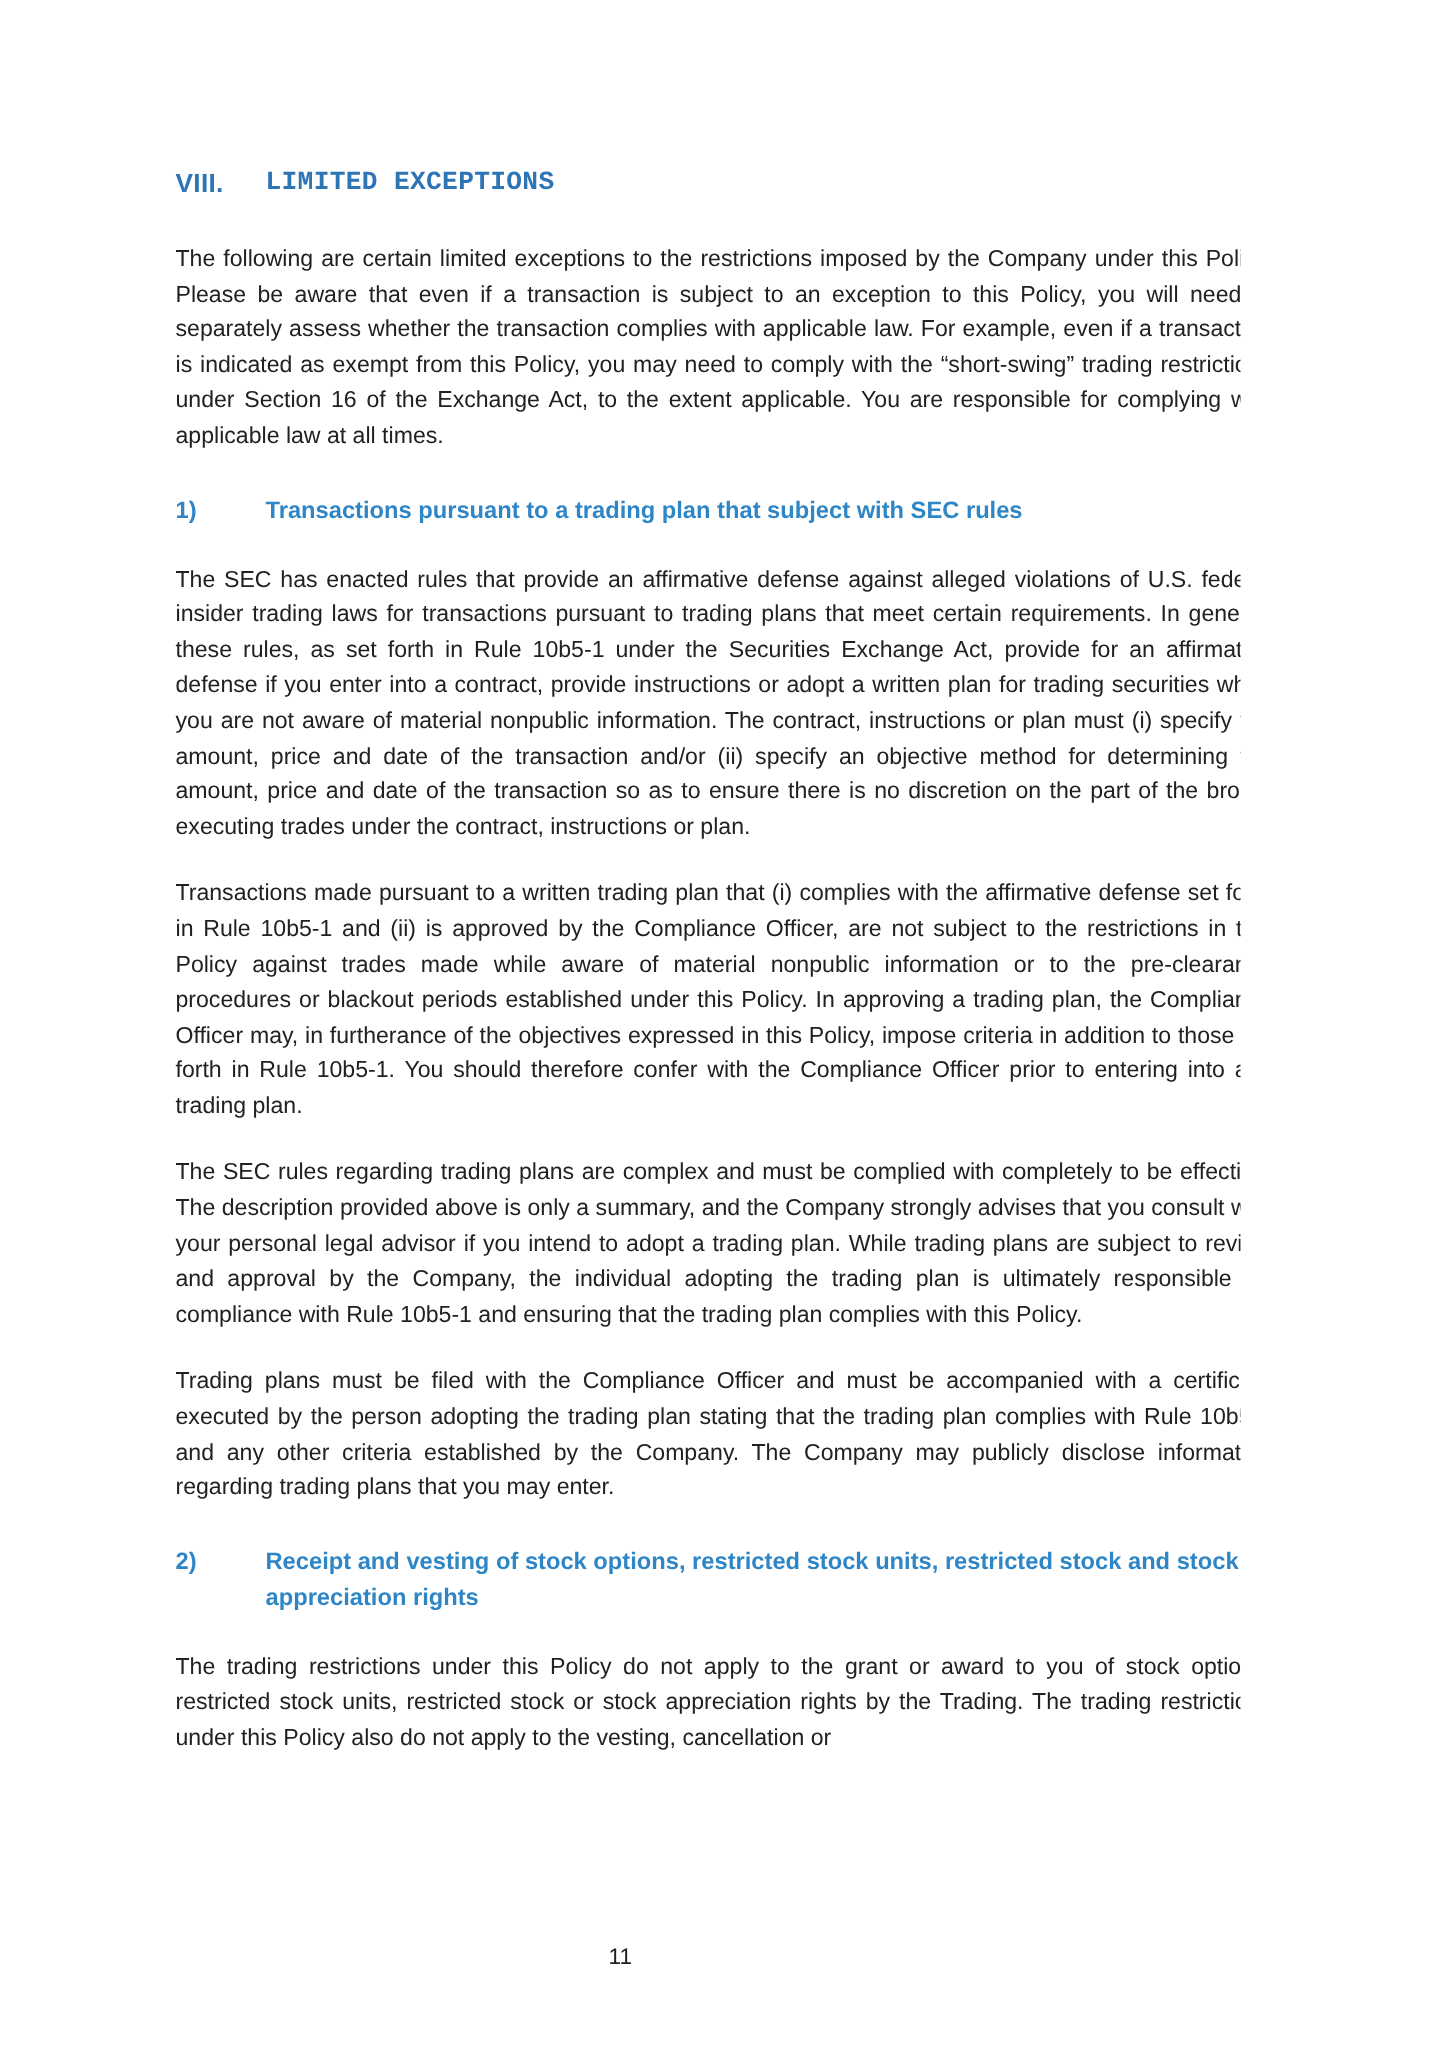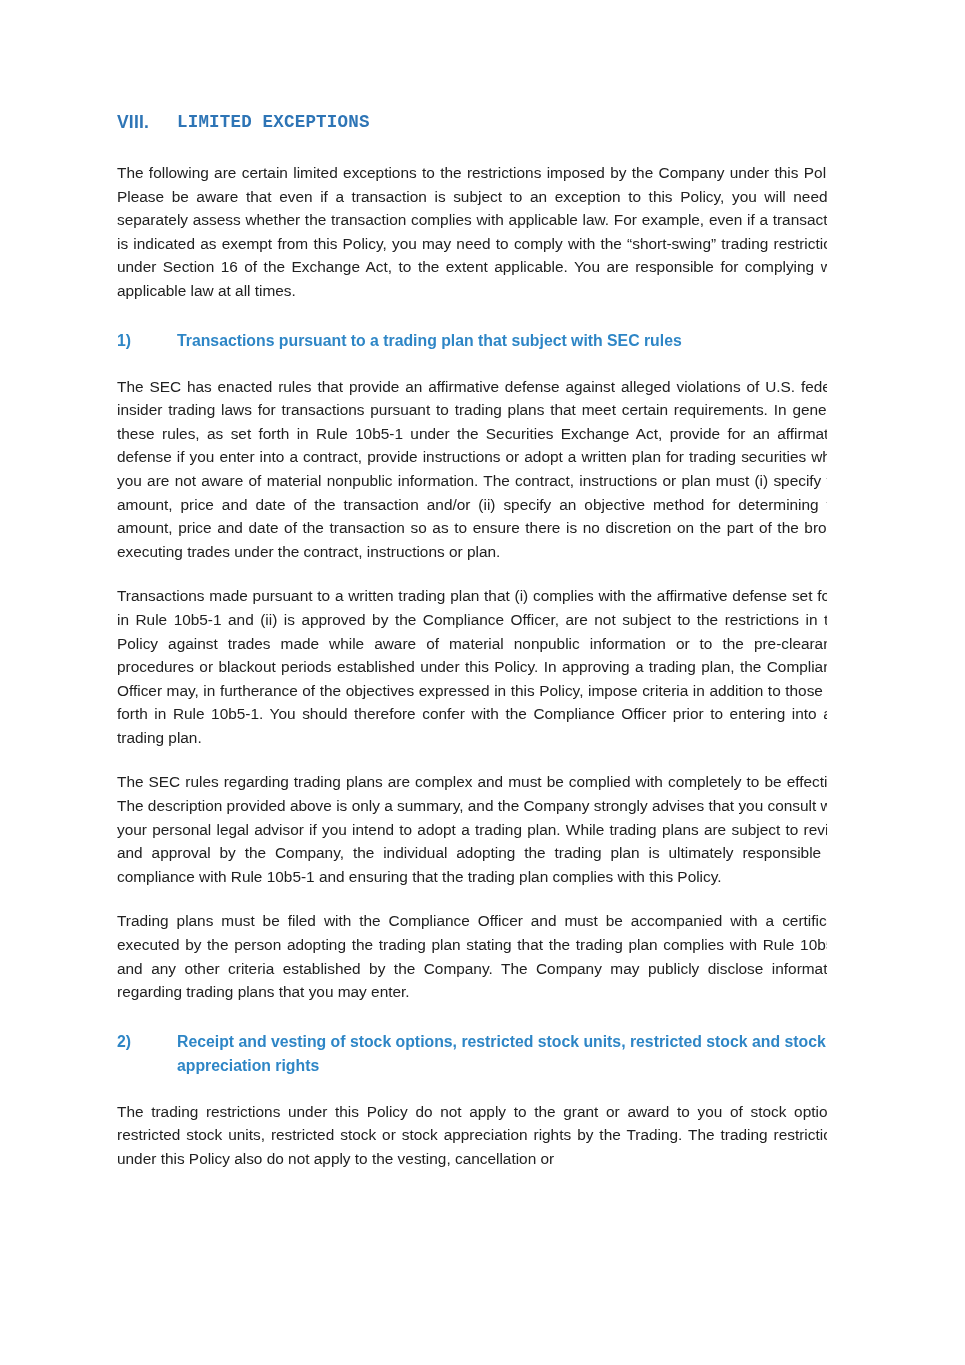--- a/index.html
+++ b/index.html
@@ -96,13 +96,14 @@
 
     <h2 class="sub-heading">
       <span class="h2-num">2)</span>
       <span class="h2-title">Receipt and vesting of stock options, restricted stock units, restricted stock and stock appreciation rights</span>
     </h2>
 
     <p class="body-para">The trading restrictions under this Policy do not apply to the grant or award to you of stock options, restricted stock units, restricted stock or stock appreciation rights by the Trading. The trading restrictions under this Policy also do not apply to the vesting, cancellation or</p>
 
   </div>
 
+  <div class="page-number">11</div>
 </div>
 
 </body></html>

